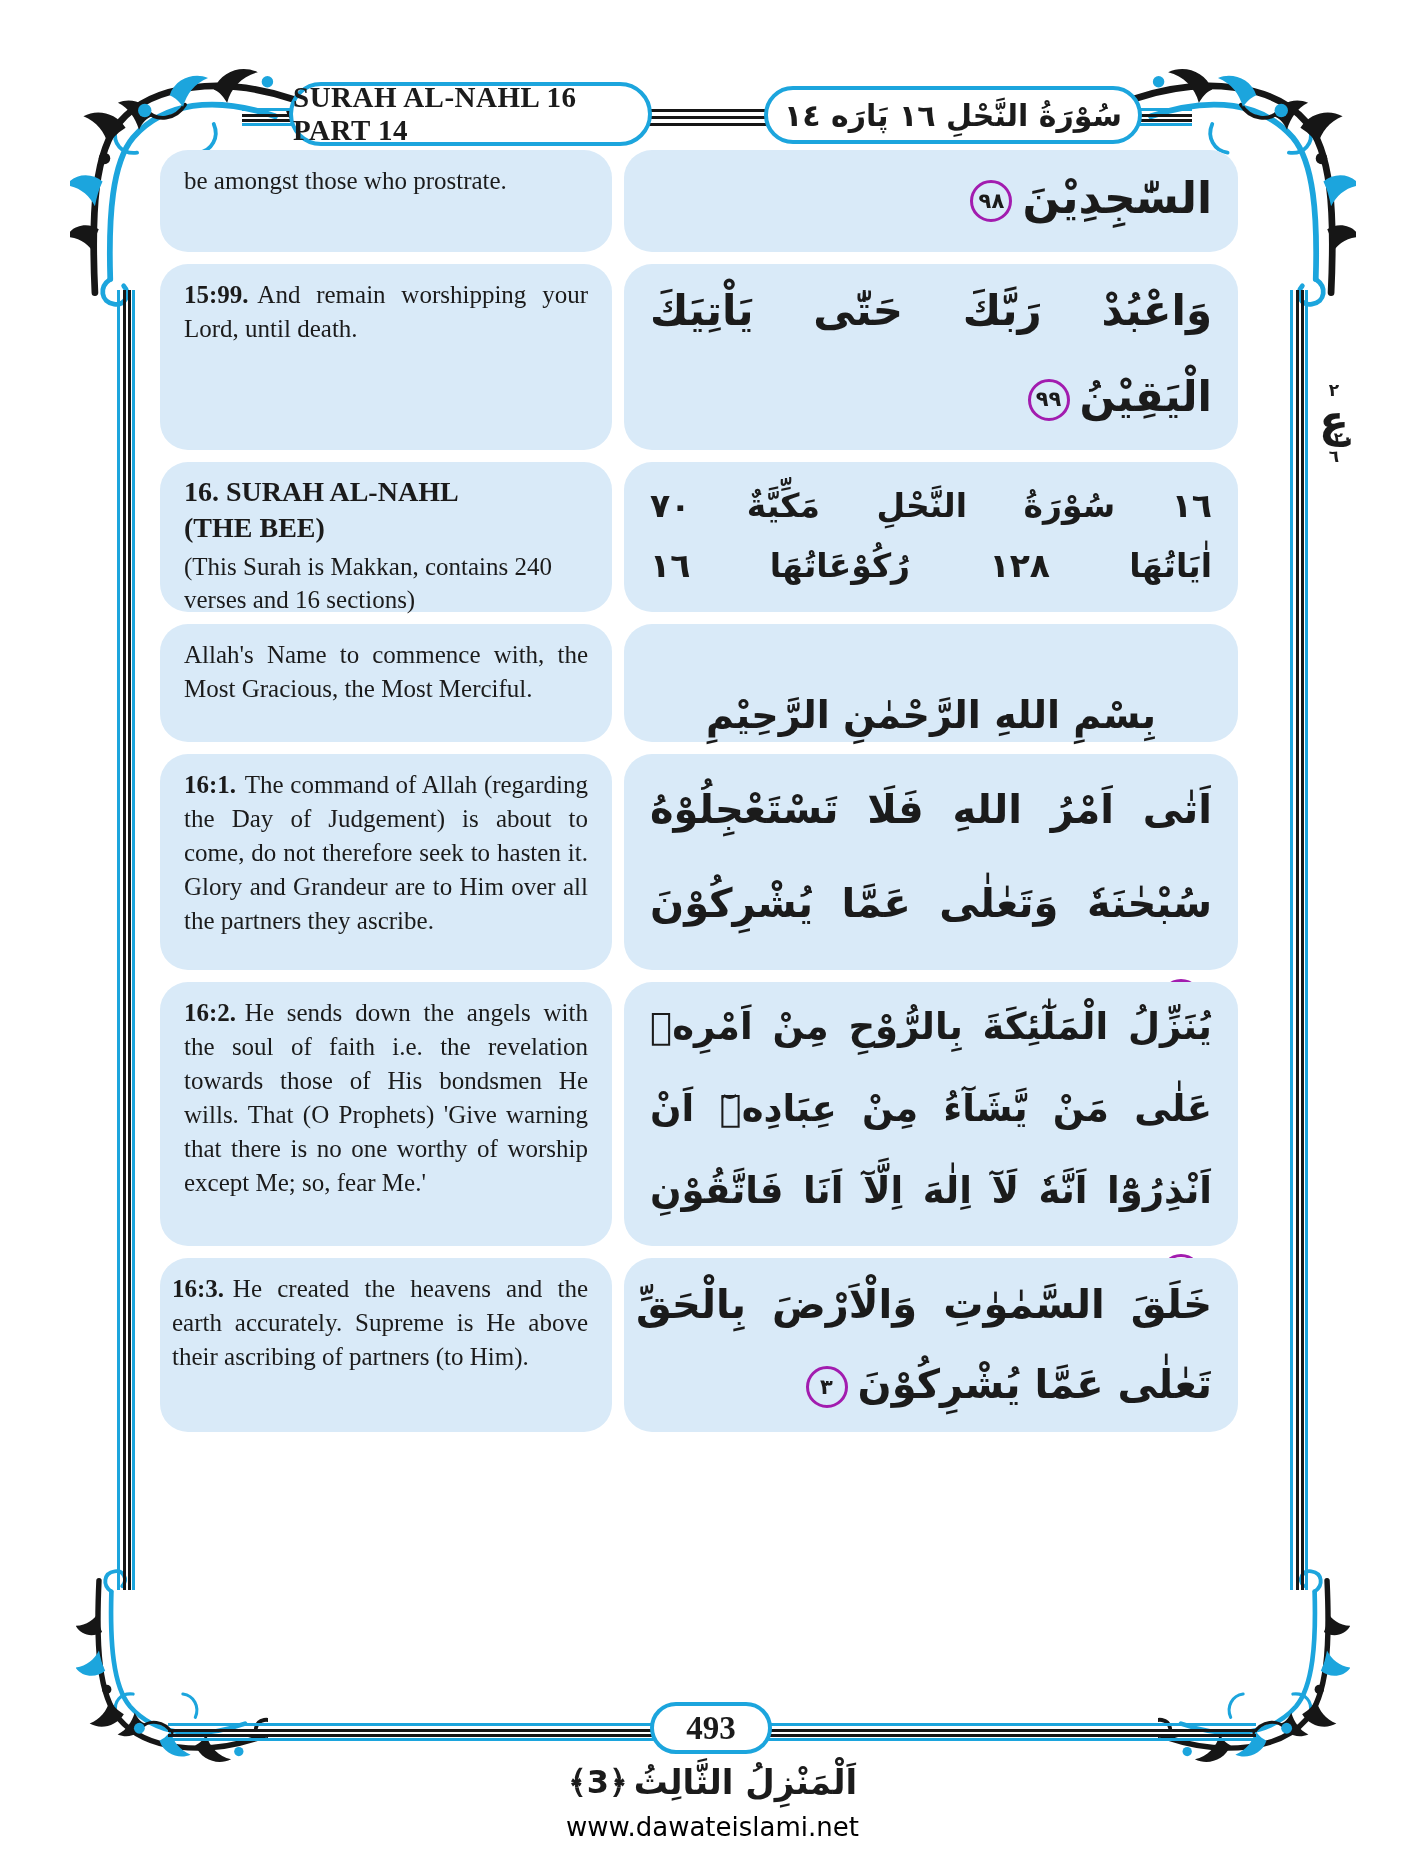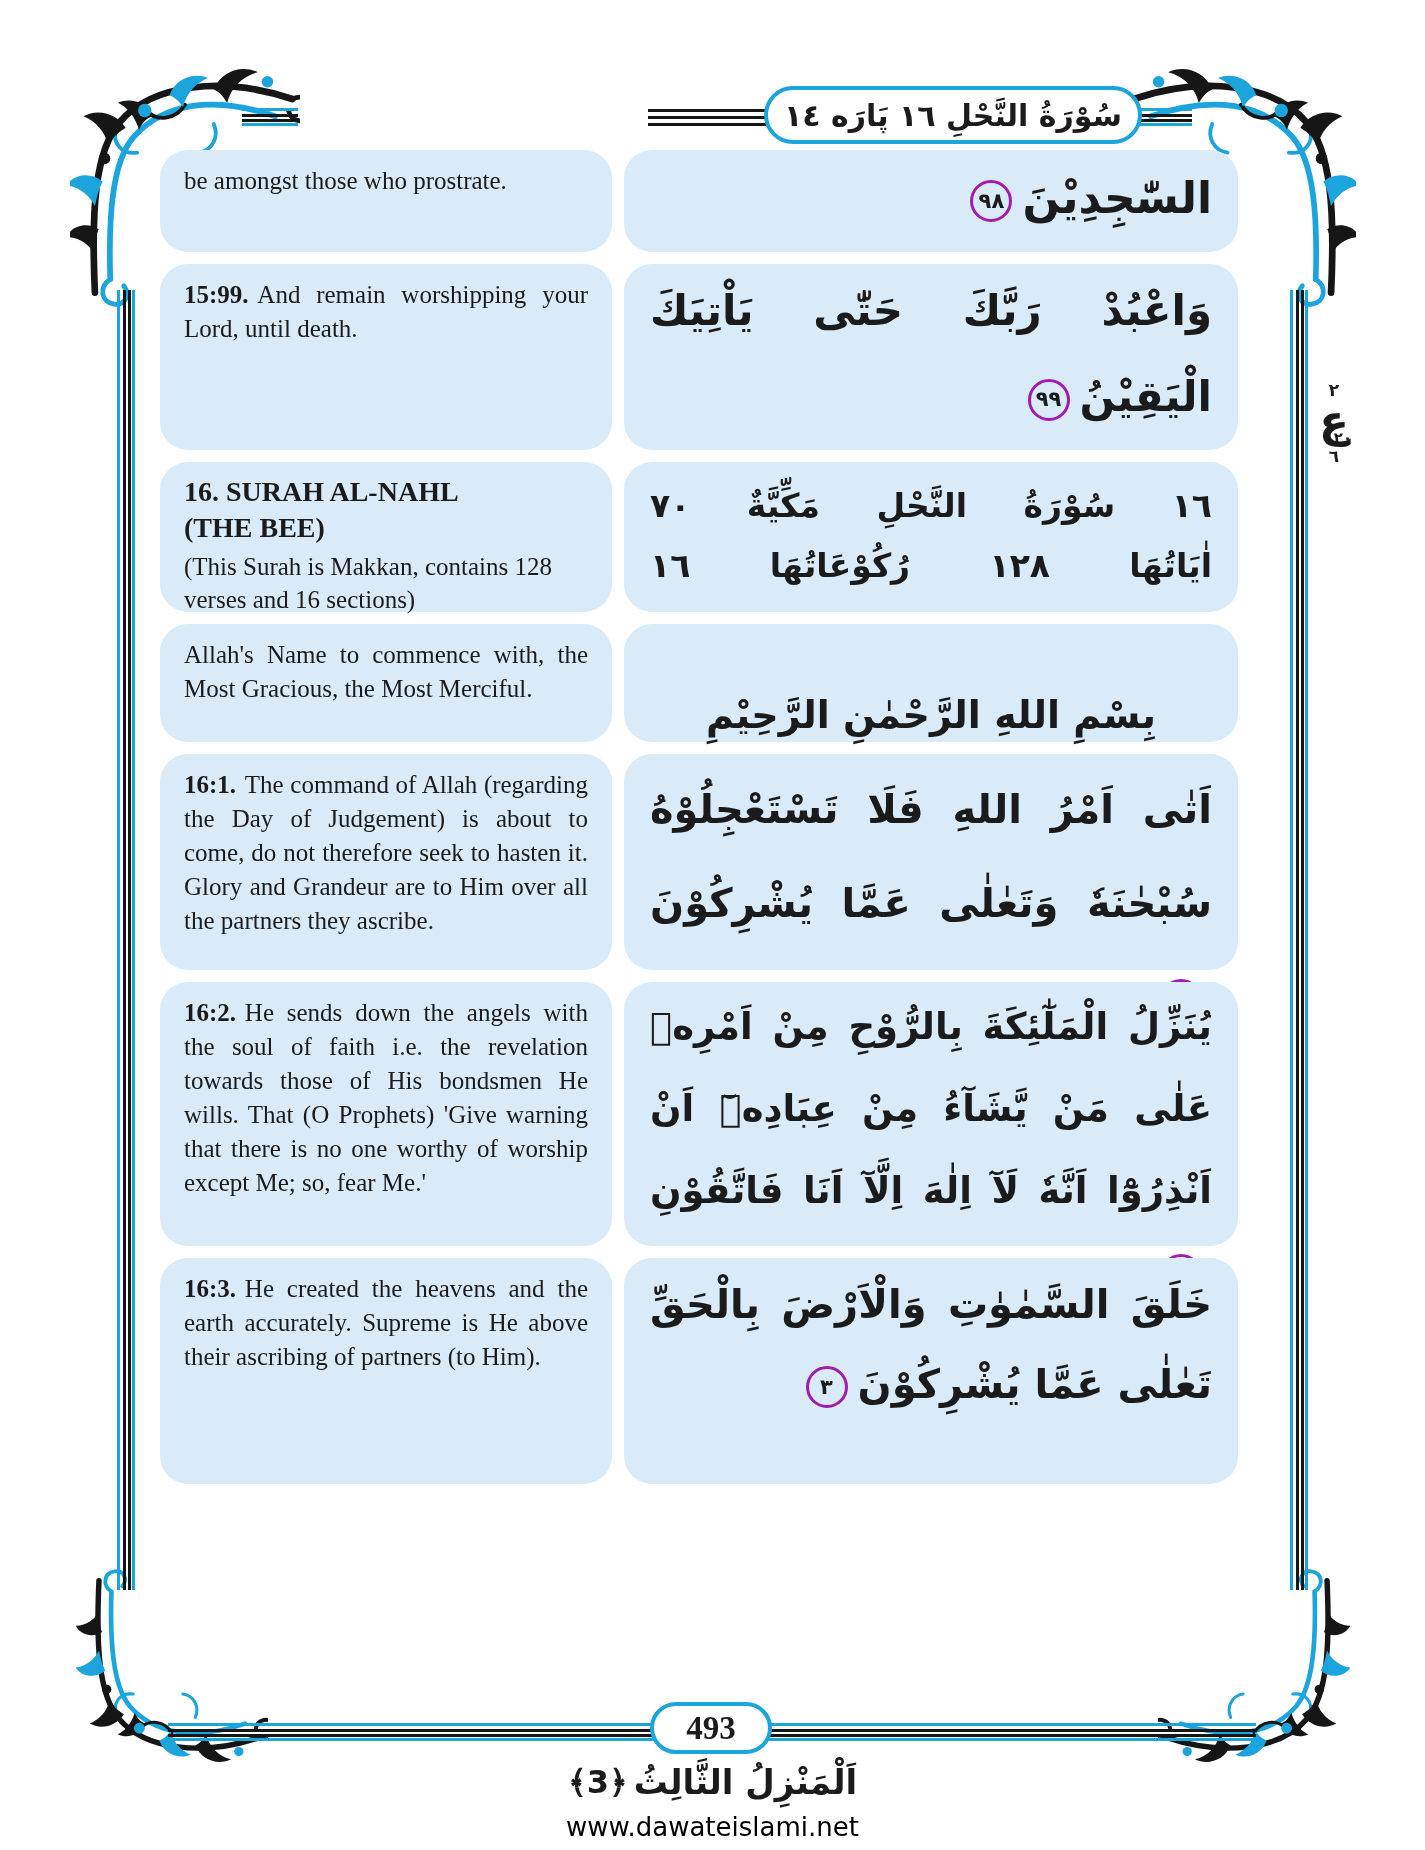--- a/index.html
+++ b/index.html
@@ -62,21 +62,21 @@
   .ayah{display:inline-flex;align-items:center;justify-content:center;
         width:42px;height:42px;border:3px solid #a21caf;border-radius:50%;
         font-size:21px;line-height:1;margin:0 10px;vertical-align:middle;box-sizing:border-box;}
 
   .r1{top:150px;}  .r1 .box{height:102px;}
   .r2{top:264px;}  .r2 .box{height:186px;}
   .r3{top:462px;}  .r3 .box{height:150px;}
   .r4{top:624px;}  .r4 .box{height:118px;}
   .r5{top:754px;}  .r5 .box{height:216px;}
   .r6{top:982px;}  .r6 .box{height:264px;}
-  .r7{top:1258px;} .r7 .box{height:226px;}
+  .r7{top:1258px;} .r7 .box{height:174px;padding-left:12px;}
 
   .r1 .ar{font-size:44px;line-height:84px;text-align:right;padding-top:2px;}
   .r2 .ar{font-size:42px;line-height:86px;}
   .r5 .ar{font-size:40px;line-height:94px;padding-top:4px;}
   .r6 .ar{font-size:37px;line-height:82px;}
   .r7 .ar{font-size:40px;line-height:80px;padding-top:2px;}
 
   .heading-box{padding-top:12px;}
   .h-line{font-size:28px;font-weight:700;line-height:36px;}
   .h-sub{font-size:25px;line-height:33px;margin-top:4px;}
@@ -141,20 +141,23 @@
       <use href="#flourish"></use>
     </svg>
 
   <div class="rule4 rule-top-a"></div>
   <div class="rule3 rule-top-b"></div>
   <div class="rule4 rule-top-c"></div>
   <div class="vrule rule-left"></div>
   <div class="vrule rule-right"></div>
   <div class="rule4 rule-bottom"></div>
 
+  <div class="pill pill-left">
+    <span>SURAH AL-NAHL 16 PART 14</span>
+  </div>
   <div class="pill pill-right">
     <span dir="rtl">سُوْرَةُ النَّحْلِ ١٦ پَارَه ١٤</span>
   </div>
 
   <div class="marker">
     <span class="m-top">٢</span>
     <span class="m-ain">ع</span>
     <span class="m-mid">٢٠</span>
     <span class="m-bot">٦</span>
   </div>
@@ -174,21 +177,21 @@
     </div>
     <div class="box ar-box">
       <p class="ar"><span>وَاعْبُدْ رَبَّكَ حَتّٰى يَاْتِيَكَ الْيَقِيْنُ</span><span class="ayah">٩٩</span></p>
     </div>
   </section>
 
   <section class="row r3">
     <div class="box en-box heading-box">
       <div class="h-line">16. SURAH AL-NAHL</div>
       <div class="h-line">(THE BEE)</div>
-      <div class="h-sub">(This Surah is Makkan, contains 128 verses and 16 sections)</div>
+      <div class="h-sub">(This Surah is Makkan, contains 240 verses and 16 sections)</div>
     </div>
     <div class="box ar-box ar-head-box">
       <div class="ar-head-line">١٦ سُوْرَةُ النَّحْلِ مَكِّيَّةٌ ٧٠</div>
       <div class="ar-head-line">اٰيَاتُهَا ١٢٨ رُكُوْعَاتُهَا ١٦</div>
     </div>
   </section>
 
   <section class="row r4">
     <div class="box en-box">
       <p class="en"><span>Allah's Name to commence with, the Most Gracious, the Most Merciful.</span></p>

